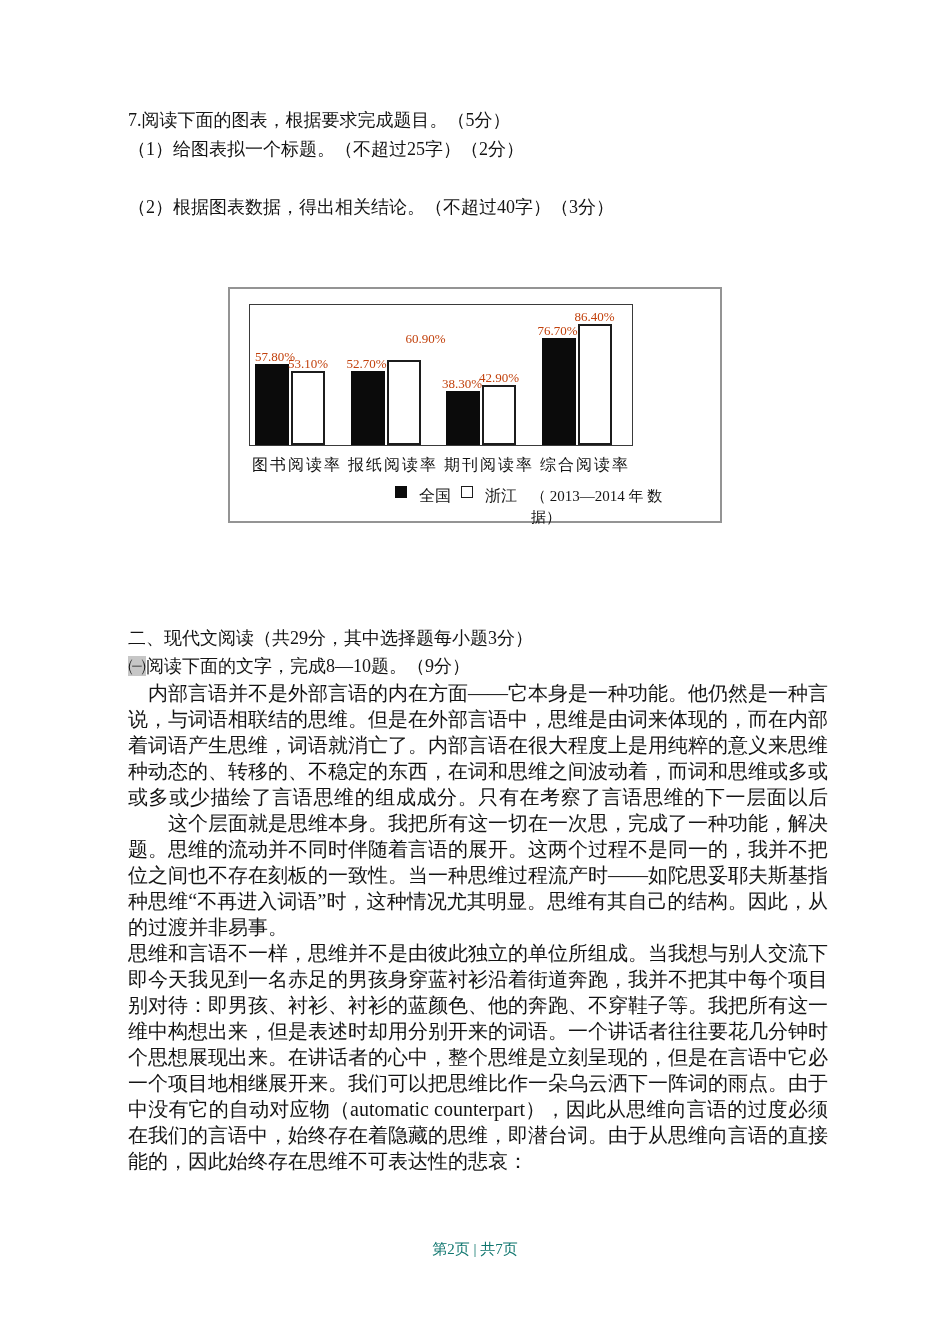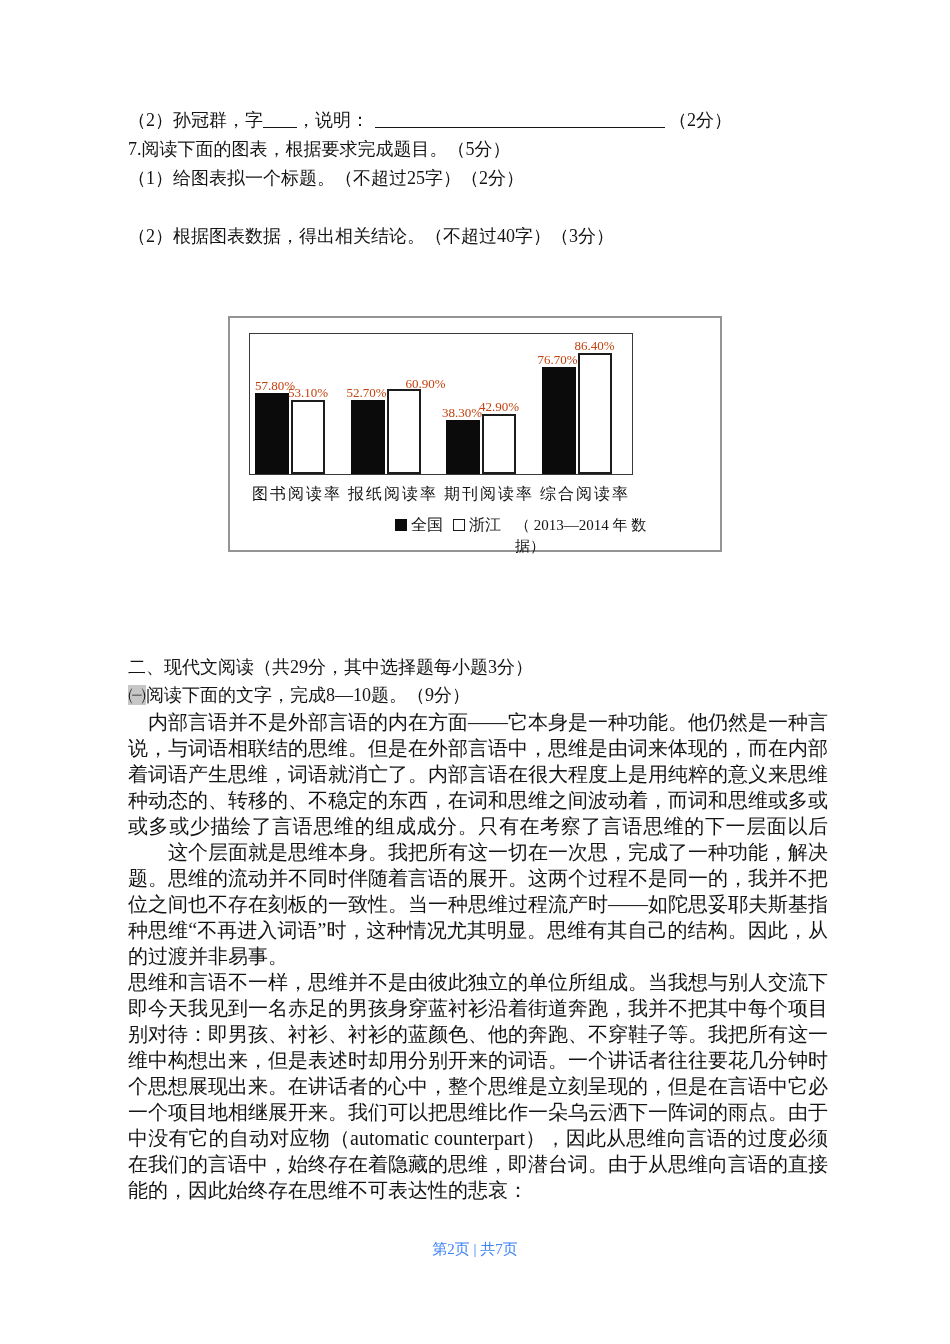--- a/index.html
+++ b/index.html
@@ -32,70 +32,69 @@
   .bar{position:absolute;bottom:0;width:34px;box-sizing:border-box;}
   .bar-black{left:5px;background:#0b0b0b;border:1px solid #0b0b0b;}
   .bar-white{left:41px;background:#ffffff;border:2px solid #1c1c1c;}
   .vlabel{
     position:absolute;font-size:13px;line-height:13px;
     transform:translateX(-50%);white-space:nowrap;color:#c2410c;
   }
   .cats{position:absolute;left:19px;top:166px;width:384px;display:flex;}
   .cat{width:96px;text-align:center;font-size:16px;letter-spacing:2px;white-space:nowrap;}
   .legend{position:absolute;left:165px;top:197px;display:flex;align-items:flex-start;font-size:16px;line-height:20px;}
-  .legend-pair{display:flex;align-items:center;white-space:nowrap;}
+  .legend-pair{display:flex;align-items:flex-start;white-space:nowrap;gap:8px;}
   .swatch{width:12px;height:12px;display:inline-block;margin-right:4px;}
   .swatch-black{background:#0b0b0b;}
   .swatch-white{background:#ffffff;border:1.5px solid #1c1c1c;box-sizing:border-box;}
   .legend-pair + .legend-pair{margin-left:10px;}
   .legend-note{width:140px;margin-left:14px;font-size:15px;line-height:21px;word-break:break-all;}
 
   
   .sec-heading{margin-top:101px;font-size:18px;line-height:28px;white-space:nowrap;}
   .sub-heading{font-size:18px;line-height:28px;white-space:nowrap;}
   .hl-marker{background:#c6c6c6;}
   .passage{margin-top:0;}
   .pline{
     font-size:20px;line-height:26px;height:26px;overflow:hidden;
     text-align:justify;text-align-last:justify;
     text-justify:inter-ideograph;
   }
   .pline-last{text-align-last:left;}
 
   .footer{
     position:absolute;left:0;top:1240px;width:950px;
-    text-align:center;font-size:15px;color:#3b82f6;
+    text-align:center;font-size:15px;color:#0f766e;
   }
 </style>
 </head>
 <body>
 
 <div class="page">
   <div class="content">
 
-    <div class="tline"><span>（2）孙冠群，字</span><span class="blank blank-short"></span><span>，说明：</span><span class="blank blank-long"></span><span>（2分）</span></div>
 
     <div class="tline">7.阅读下面的图表，根据要求完成题目。（5分）</div>
     <div class="tline">（1）给图表拟一个标题。（不超过25字）（2分）</div>
     <div class="spacer"></div>
     <div class="tline">（2）根据图表数据，得出相关结论。（不超过40字）（3分）</div>
 
     <div class="chart-outer">
       <div class="plot">
           <div class="group" style="left: 0px;">
             <div class="bar bar-black" style="height: 80.92px;"></div>
             <div class="vlabel" style="bottom: 81.92px; left: 21px; padding-left: 8px;">57.80%</div>
             <div class="bar bar-white" style="height: 74.34px;"></div>
             <div class="vlabel" style="bottom: 75.34px; left: 58px;">53.10%</div>
           </div>
           <div class="group" style="left: 95.5px;">
             <div class="bar bar-black" style="height: 73.78px;"></div>
             <div class="vlabel" style="bottom: 74.78px; left: 21px;">52.70%</div>
             <div class="bar bar-white" style="height: 85.26px;"></div>
-            <div class="vlabel" style="bottom: 84px; left: 58px; padding-left: 44px;">60.90%</div>
+            <div class="vlabel" style="bottom: 100px; left: 58px; padding-left: 44px;">60.90%</div>
           </div>
           <div class="group" style="left: 191px;">
             <div class="bar bar-black" style="height: 53.62px;"></div>
             <div class="vlabel" style="bottom: 54.62px; left: 21px;">38.30%</div>
             <div class="bar bar-white" style="height: 60.06px;"></div>
             <div class="vlabel" style="bottom: 61.06px; left: 58px;">42.90%</div>
           </div>
           <div class="group" style="left: 286.5px;">
             <div class="bar bar-black" style="height: 107.38px;"></div>
             <div class="vlabel" style="bottom: 108.38px; left: 21px;">76.70%</div>

